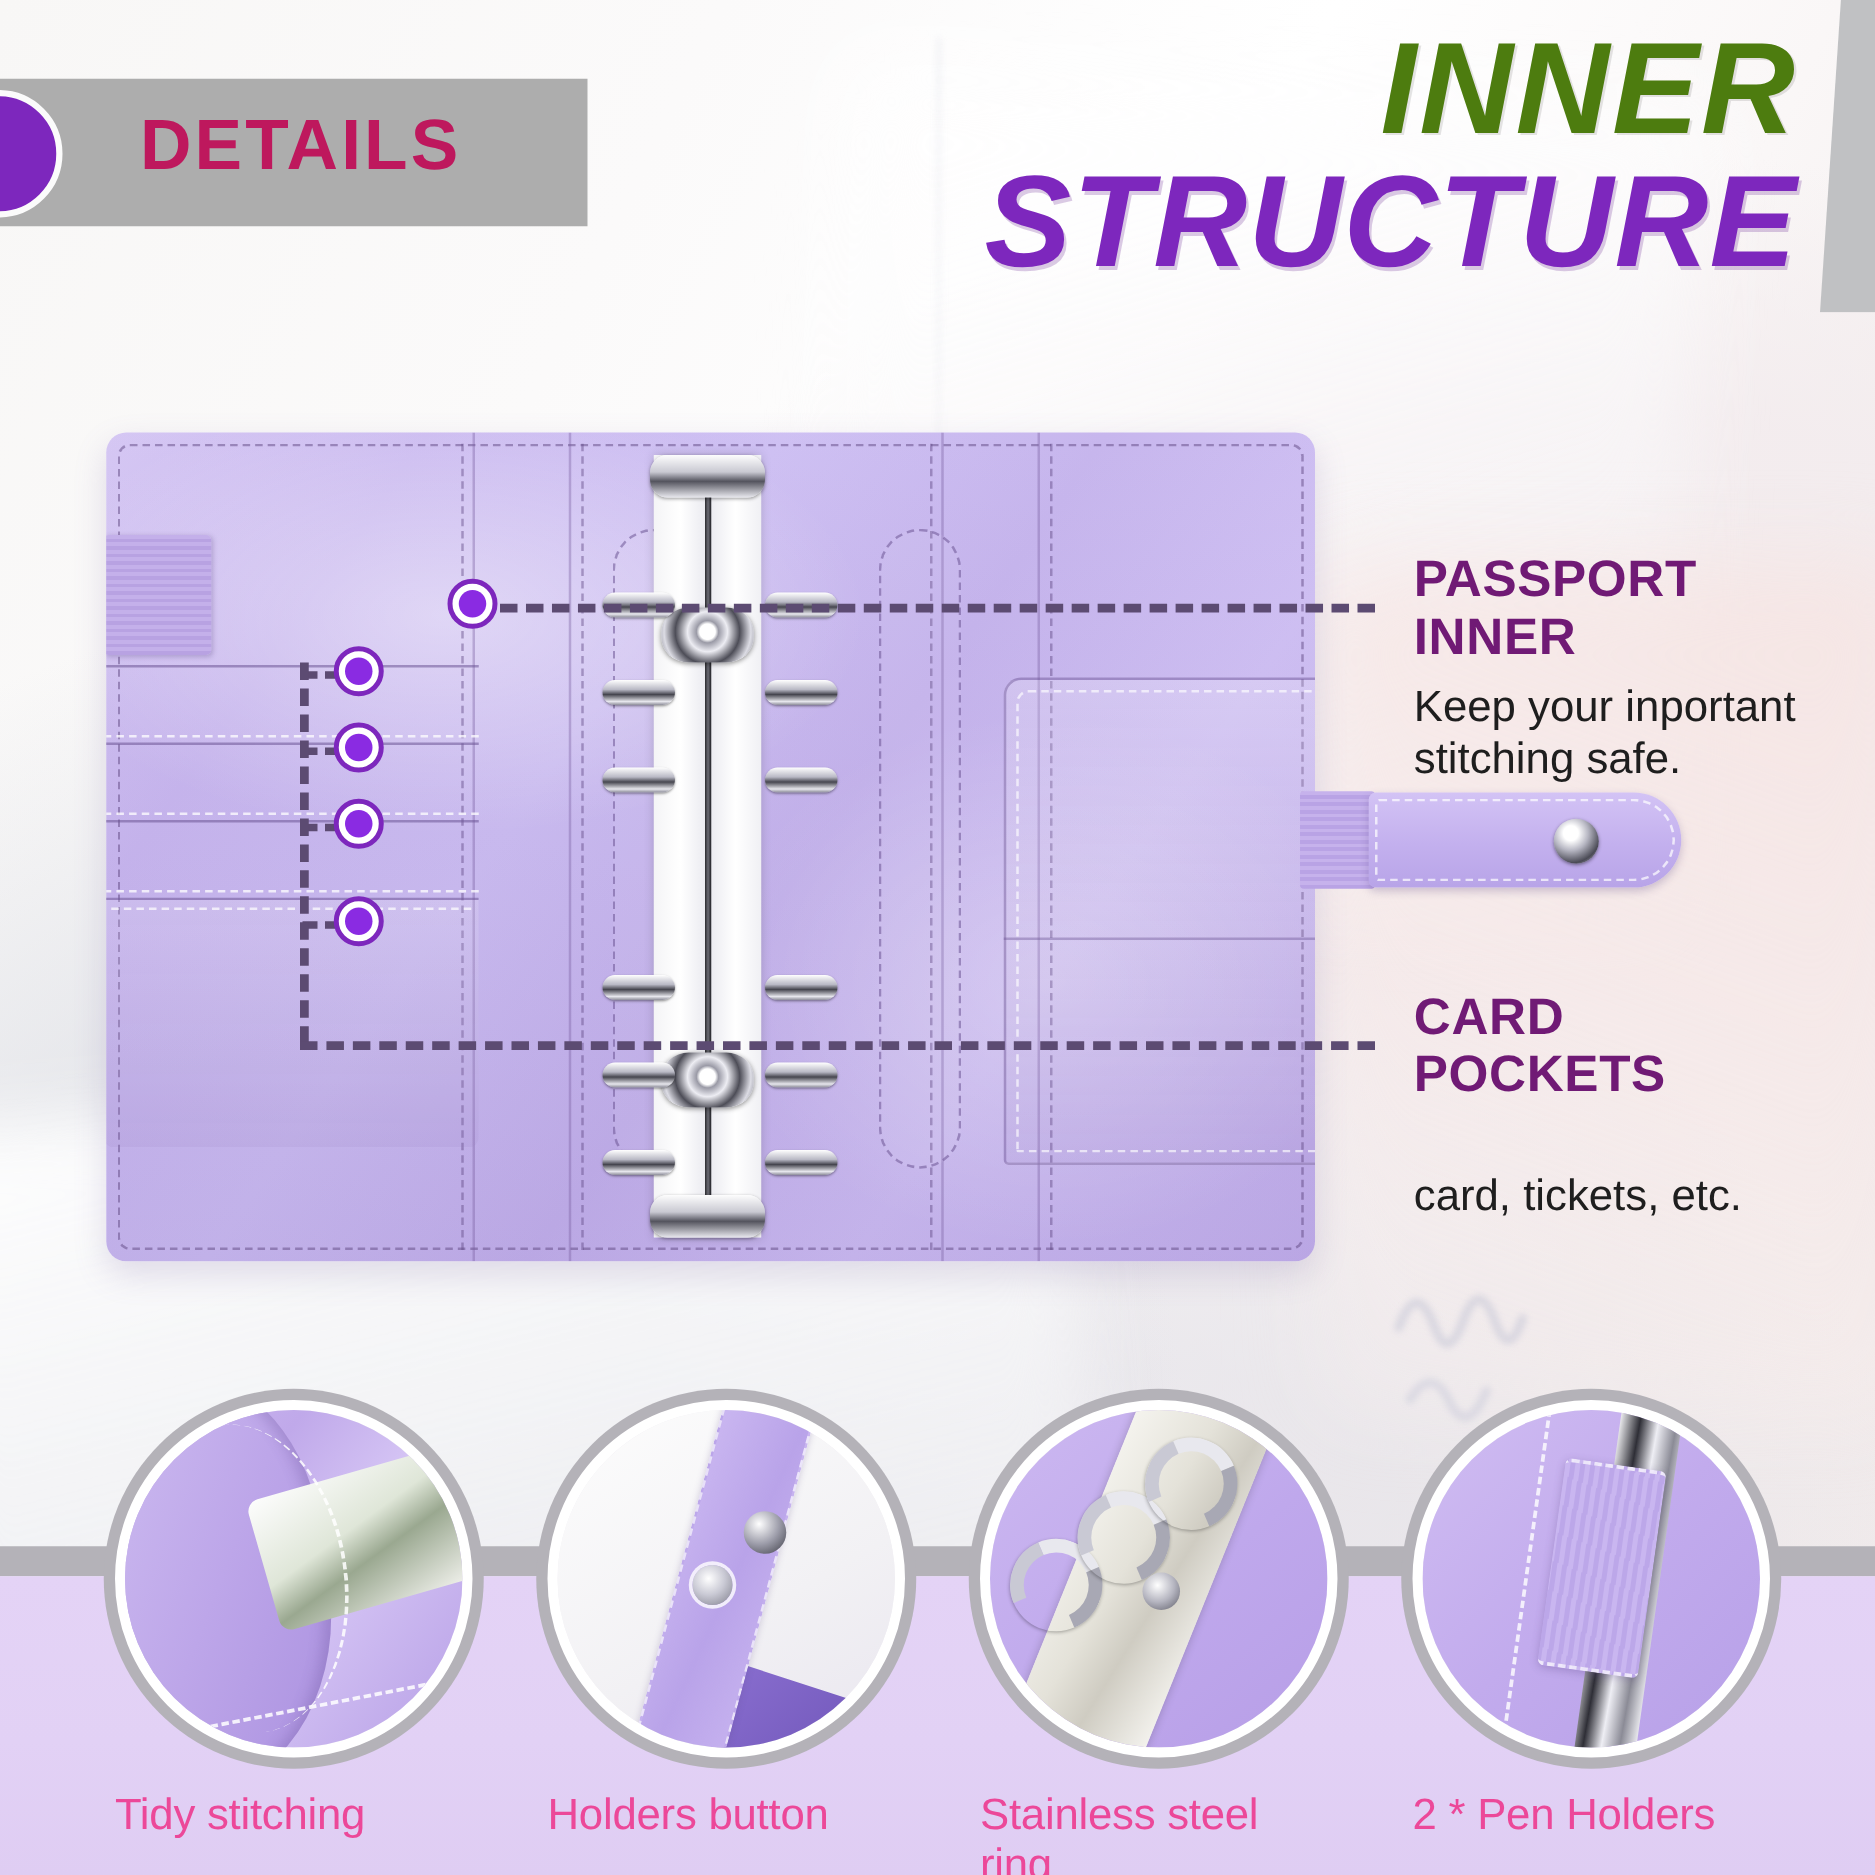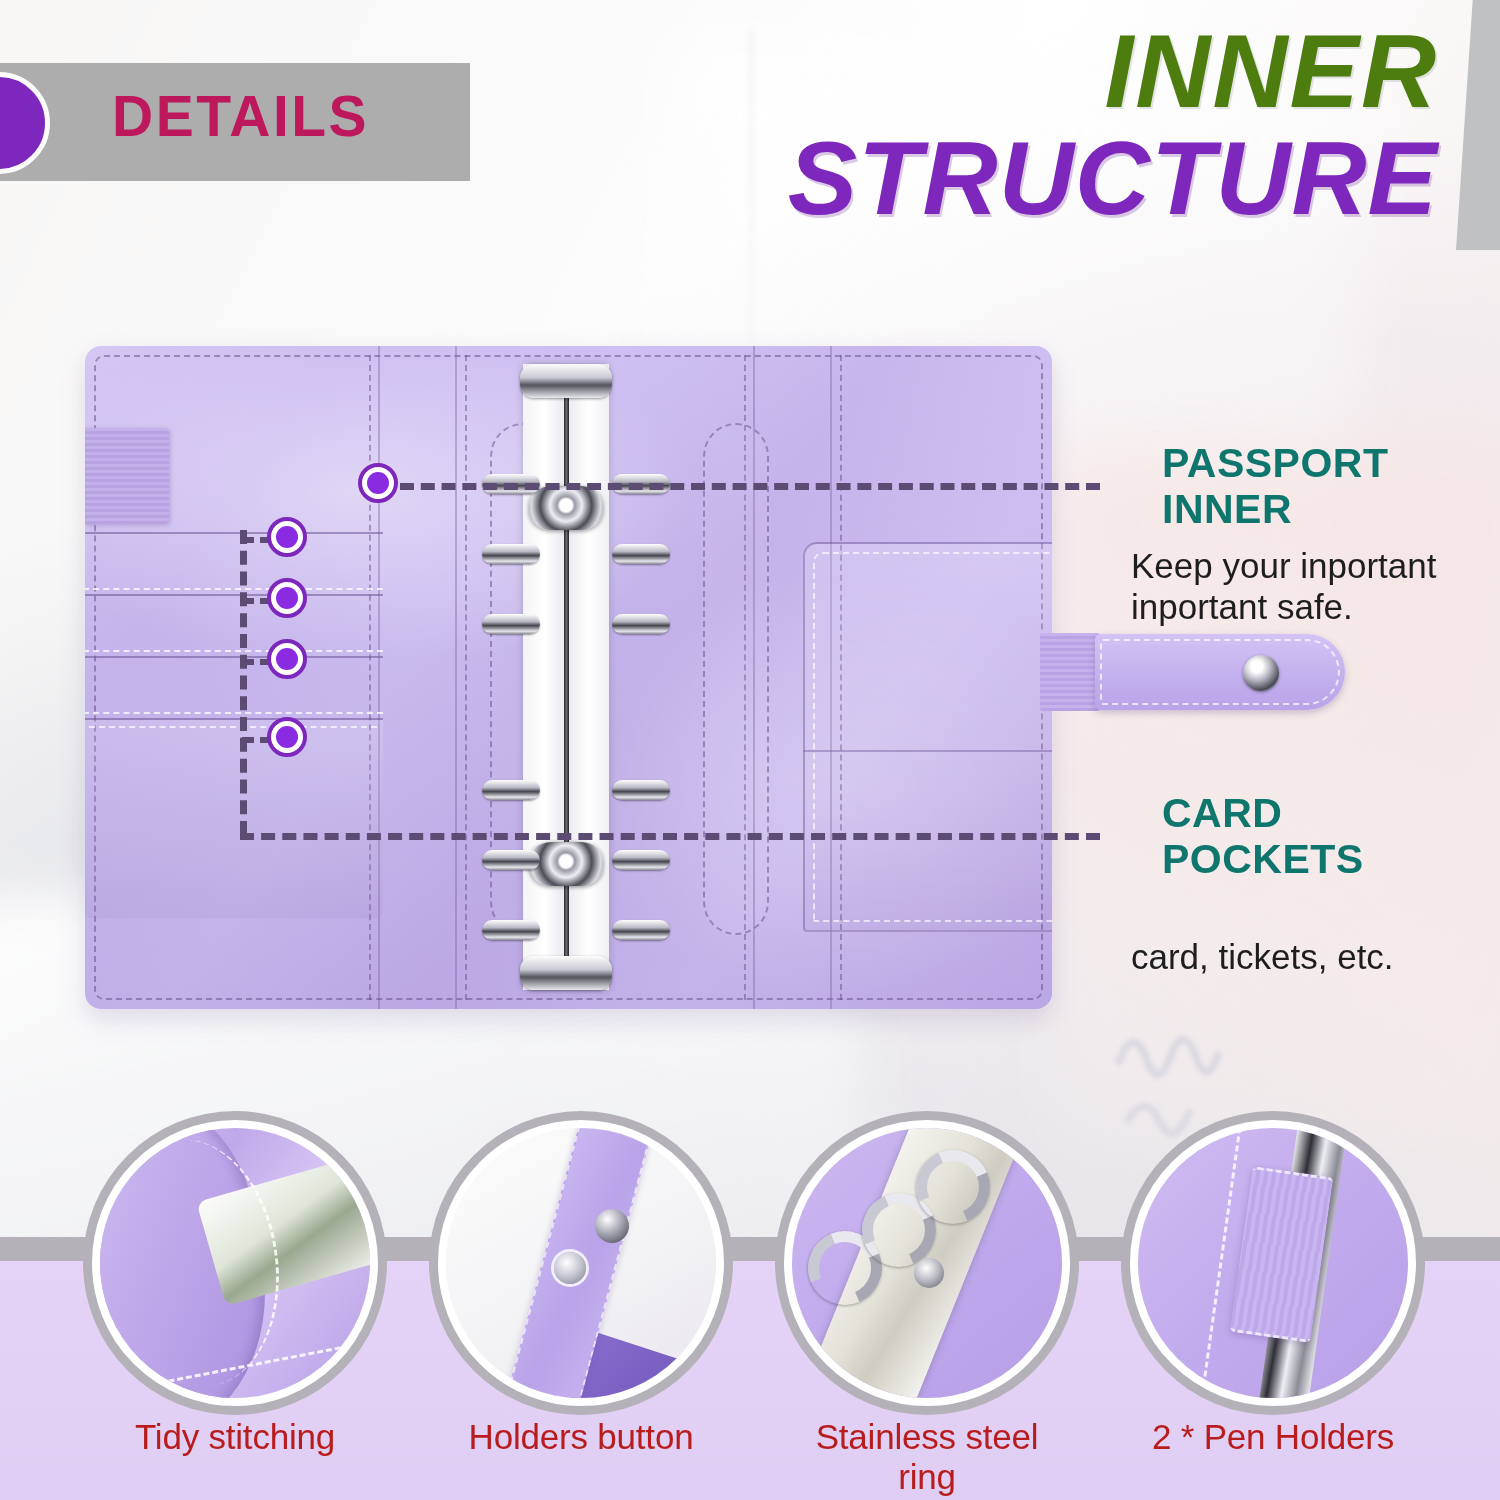--- a/index.html
+++ b/index.html
@@ -200,23 +200,22 @@
     width:22px; height:22px; margin:-11px 0 0 -11px;
     border-radius:50%; background:#8a2be2;
   }
   .lead-h{ position:absolute; height:0; border-top:7px dashed #5c4b72; z-index:11; }
   .lead-v{ position:absolute; width:0; border-left:7px dashed #5c4b72; z-index:11; }
   .lead-stub{ position:absolute; height:0; border-top:6px dashed #5c4b72; z-index:11; }
 
   
   .callout{ position:absolute; z-index:14; }
   .callout .title{
-    color:#0f766e; font-size:41px; font-weight:bold; line-height:1.13;
+    color:#701a75; font-size:41px; font-weight:bold; line-height:1.13;
     letter-spacing:.5px;
-    margin-left:31px;
   }
   .callout .body{
     margin-top:12px; color:#1e1e1e; font-size:35px; line-height:1.18;
   }
 
   
   .band-grey{
     position:absolute; left:0; right:0; top:1237px; height:24px;
     background:#b4b2b8; z-index:2;
   }
@@ -229,22 +228,22 @@
   
   .circle-item{ position:absolute; z-index:5; }
   .circle-photo{
     width:286px; height:286px; border-radius:50%;
     border:8px solid #ffffff;
     box-shadow:0 0 0 9px #b4b2b8;
     overflow:hidden; position:relative;
     background:#f3f1f5;
   }
   .circle-caption{
-    margin-top:11px; text-align:center; width:286px;
-    color:#b91c1c; font-size:35px; letter-spacing:-.2px;
+    margin-top:26px; text-align:left; width:286px;
+    color:#ec4899; font-size:35px; letter-spacing:-.2px;
   }
 
   
   .c1-bg{ position:absolute; inset:0;
     background:linear-gradient(128deg,#cdb9f0 0%,#c0a9ea 30%,#d6c6f5 55%,#b79fe6 100%); }
   .c1-flap{ position:absolute; left:-36%; top:-10%; width:96%; height:124%;
     border-radius:50% 40% 46% 50%;
     background:linear-gradient(120deg,#d8caf5,#bda6e9 60%,#a98fdf);
     box-shadow:inset -6px 0 10px rgba(90,66,140,.25); transform:rotate(-9deg); }
   .c1-stitch{ position:absolute; left:4%; top:4%; width:62%; height:92%;
@@ -413,21 +412,21 @@
 <div class="lead-v" style="left:240px; top:530px; height:305px;"></div>
 <div class="lead-h" style="left:240px; top:833px; width:860px;"></div>
 
 <div class="callout" style="left:1131px; top:440px; width:360px;">
   <div class="title">
     <span>PASSPORT</span><br>
     <span>INNER</span>
   </div>
   <div class="body">
     <span>Keep your inportant</span><br>
-    <span>inportant safe.</span>
+    <span>stitching safe.</span>
   </div>
 </div>
 
 <div class="callout" style="left:1131px; top:790px; width:360px;">
   <div class="title">
     <span>CARD</span><br>
     <span>POCKETS</span>
   </div>
   <div class="body">
     <br>

